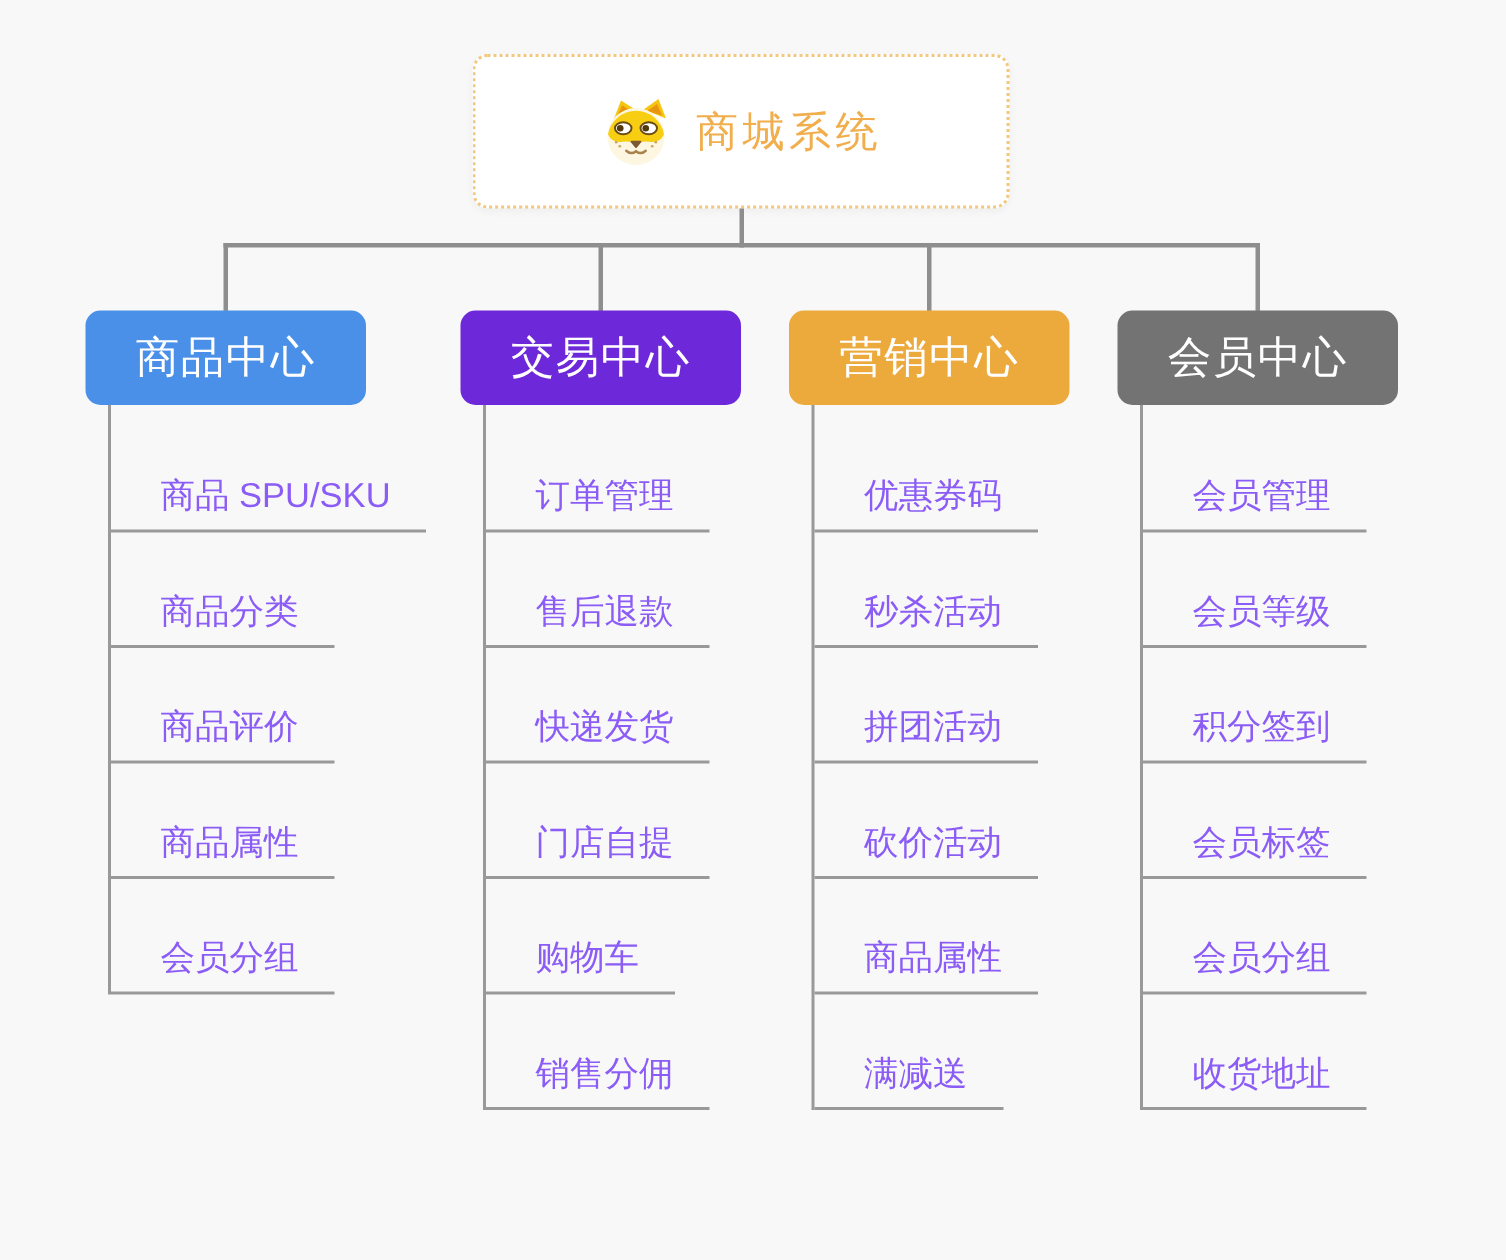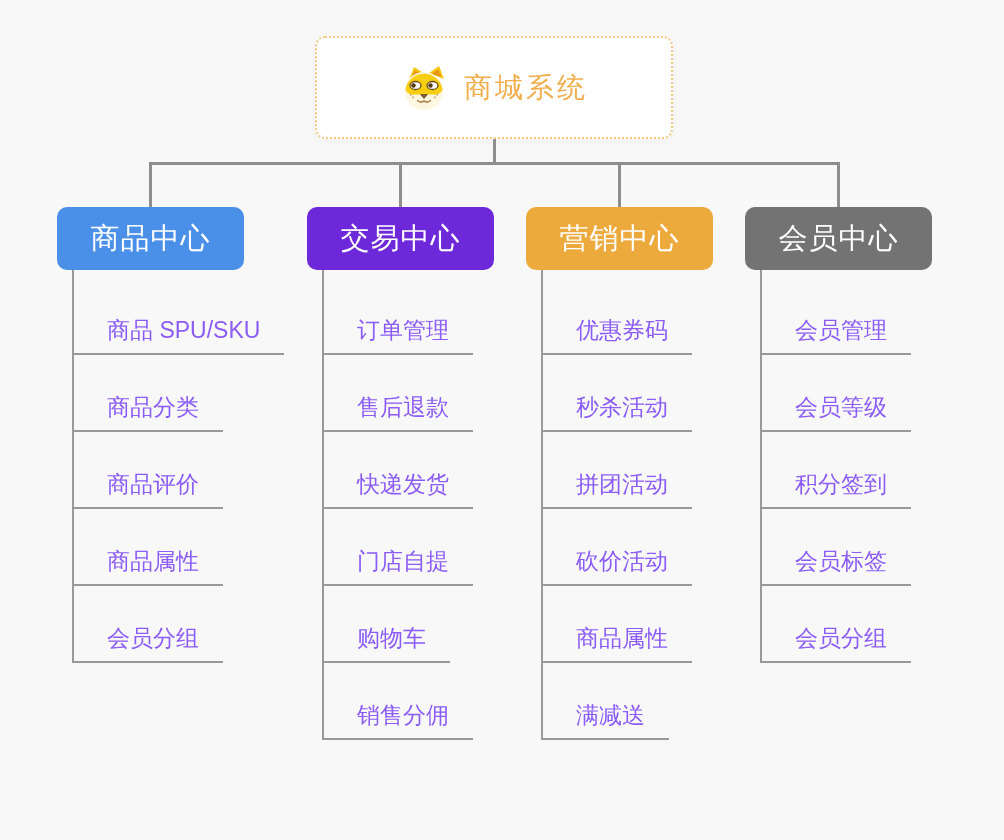--- a/index.html
+++ b/index.html
@@ -205,16 +205,19 @@
         </div>
       <div class="child-row">
           <span class="child-node">积分签到</span>
         </div>
       <div class="child-row">
           <span class="child-node">会员标签</span>
         </div>
       <div class="child-row">
           <span class="child-node">会员分组</span>
         </div>
+      <div class="child-row">
+          <span class="child-node">收货地址</span>
+        </div>
     </div>
   </div>
 
 </div>
 
 </body></html>

